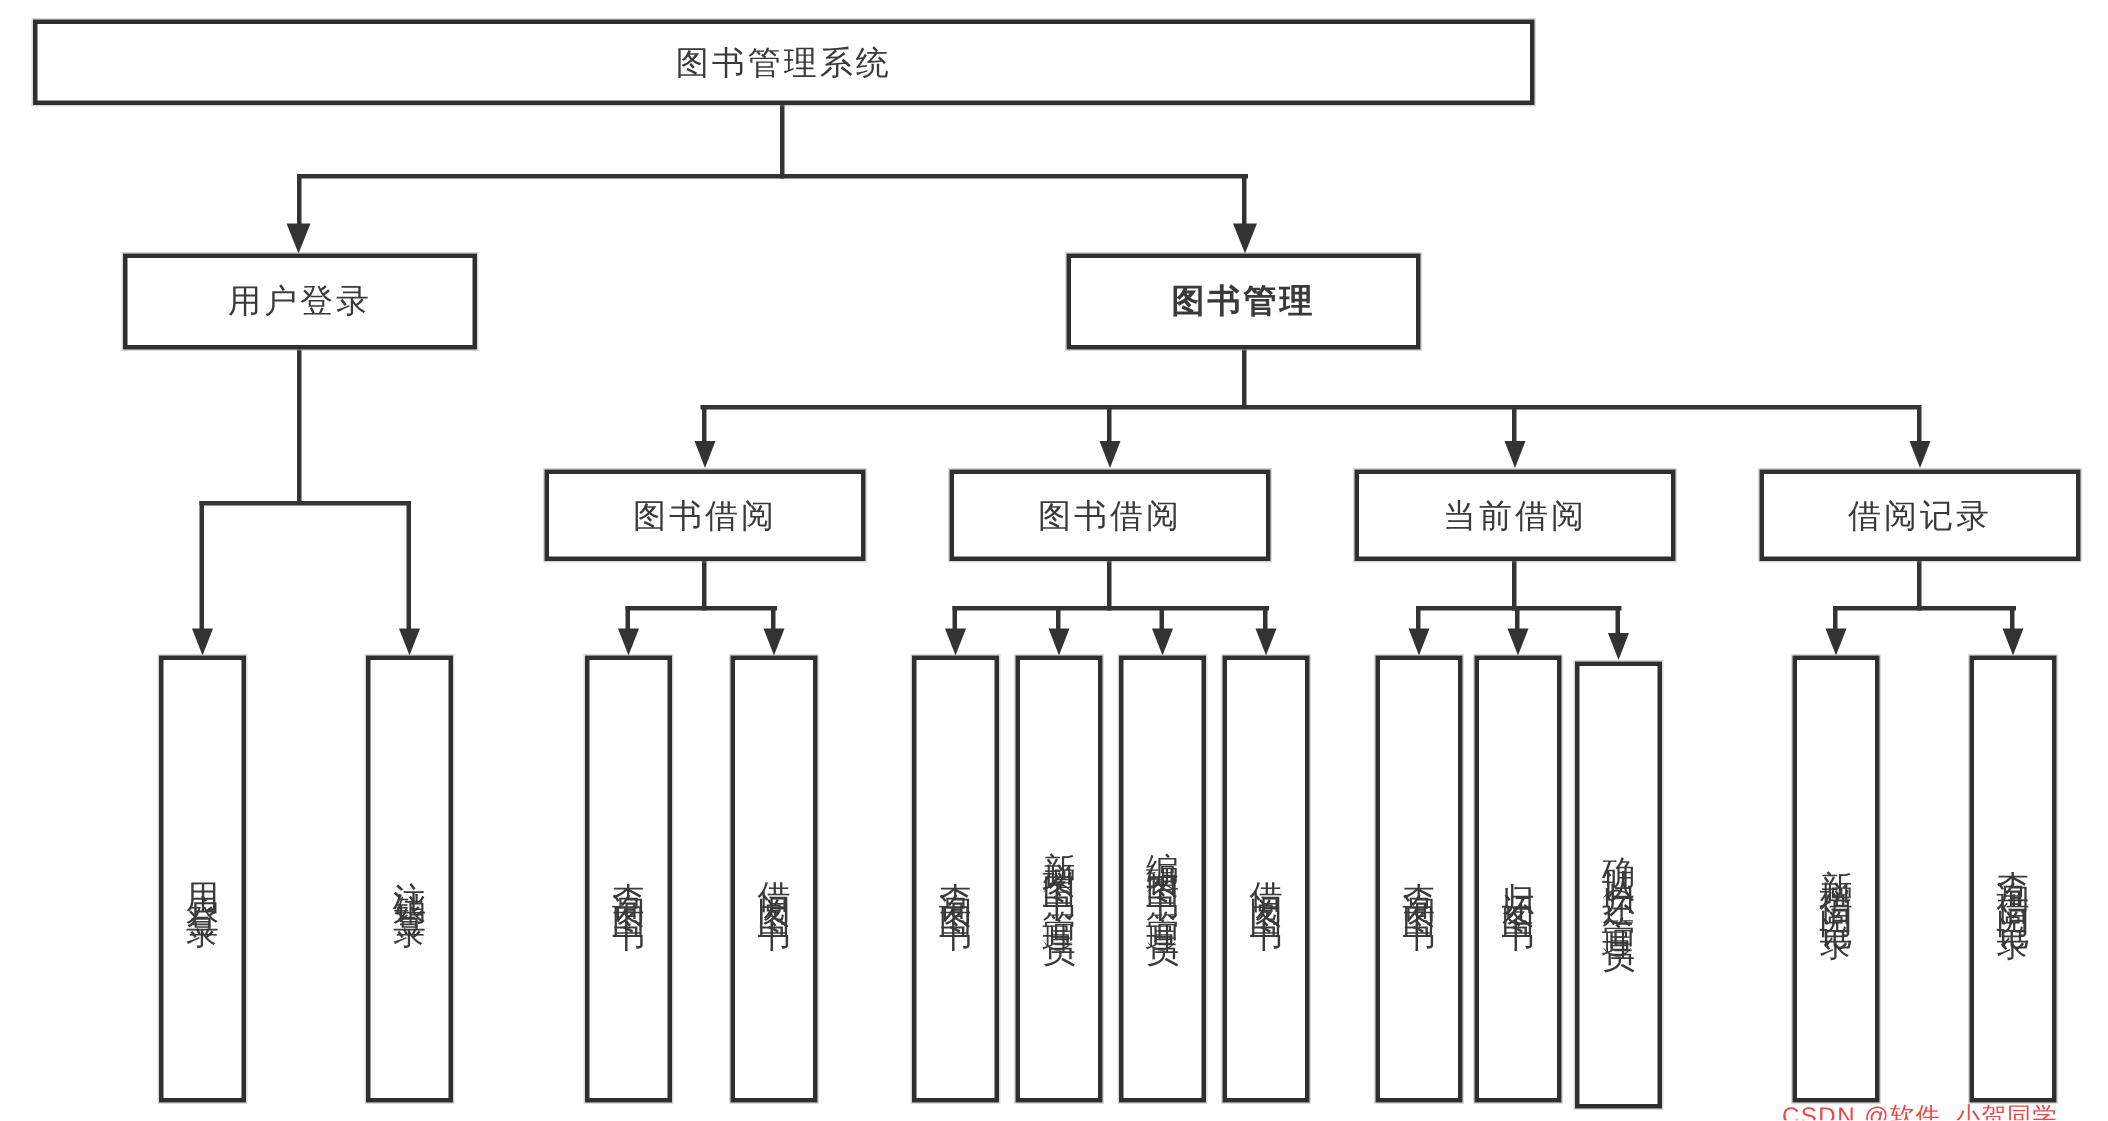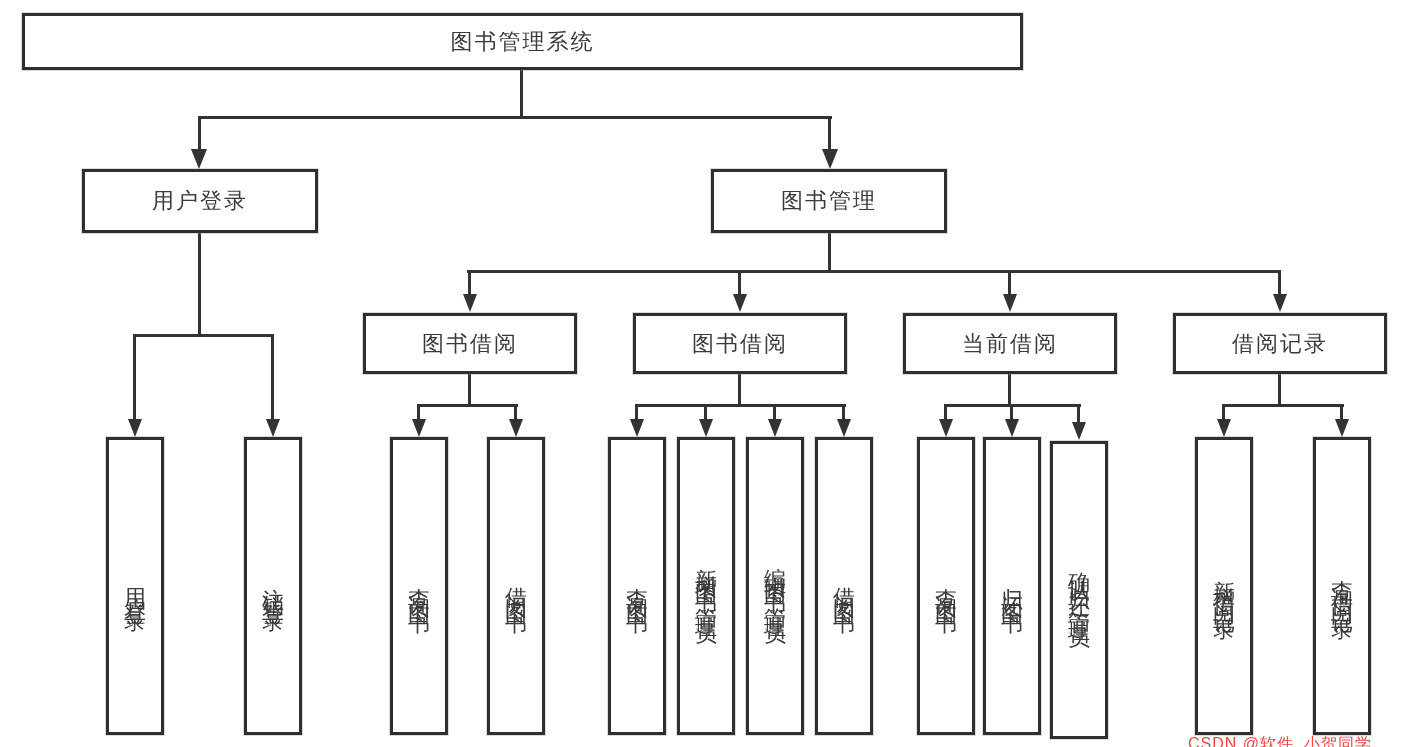--- a/index.html
+++ b/index.html
@@ -37,21 +37,21 @@
 
 <div class="stage">
 
   <div class="box" style="left:22px; top:13px; width:1001px; height:57px;">
     <span>图书管理系统</span>
   </div>
 
   <div class="box" style="left:82px; top:169px; width:236px; height:64px;">
     <span>用户登录</span>
   </div>
-  <div class="box" style="left:711px; top:169px; width:236px; height:64px;">
+  <div class="box" style="left:711px; top:169px; width:236px; height:64px;font-weight:bold;">
     <span>图书管理</span>
   </div>
 
   <div class="box" style="left:363px; top:313px; width:214px; height:61px;">
     <span>图书借阅</span>
   </div>
   <div class="box" style="left:633px; top:313px; width:214px; height:61px;">
     <span>图书借阅</span>
   </div>
   <div class="box" style="left:903px; top:313px; width:214px; height:61px;">

